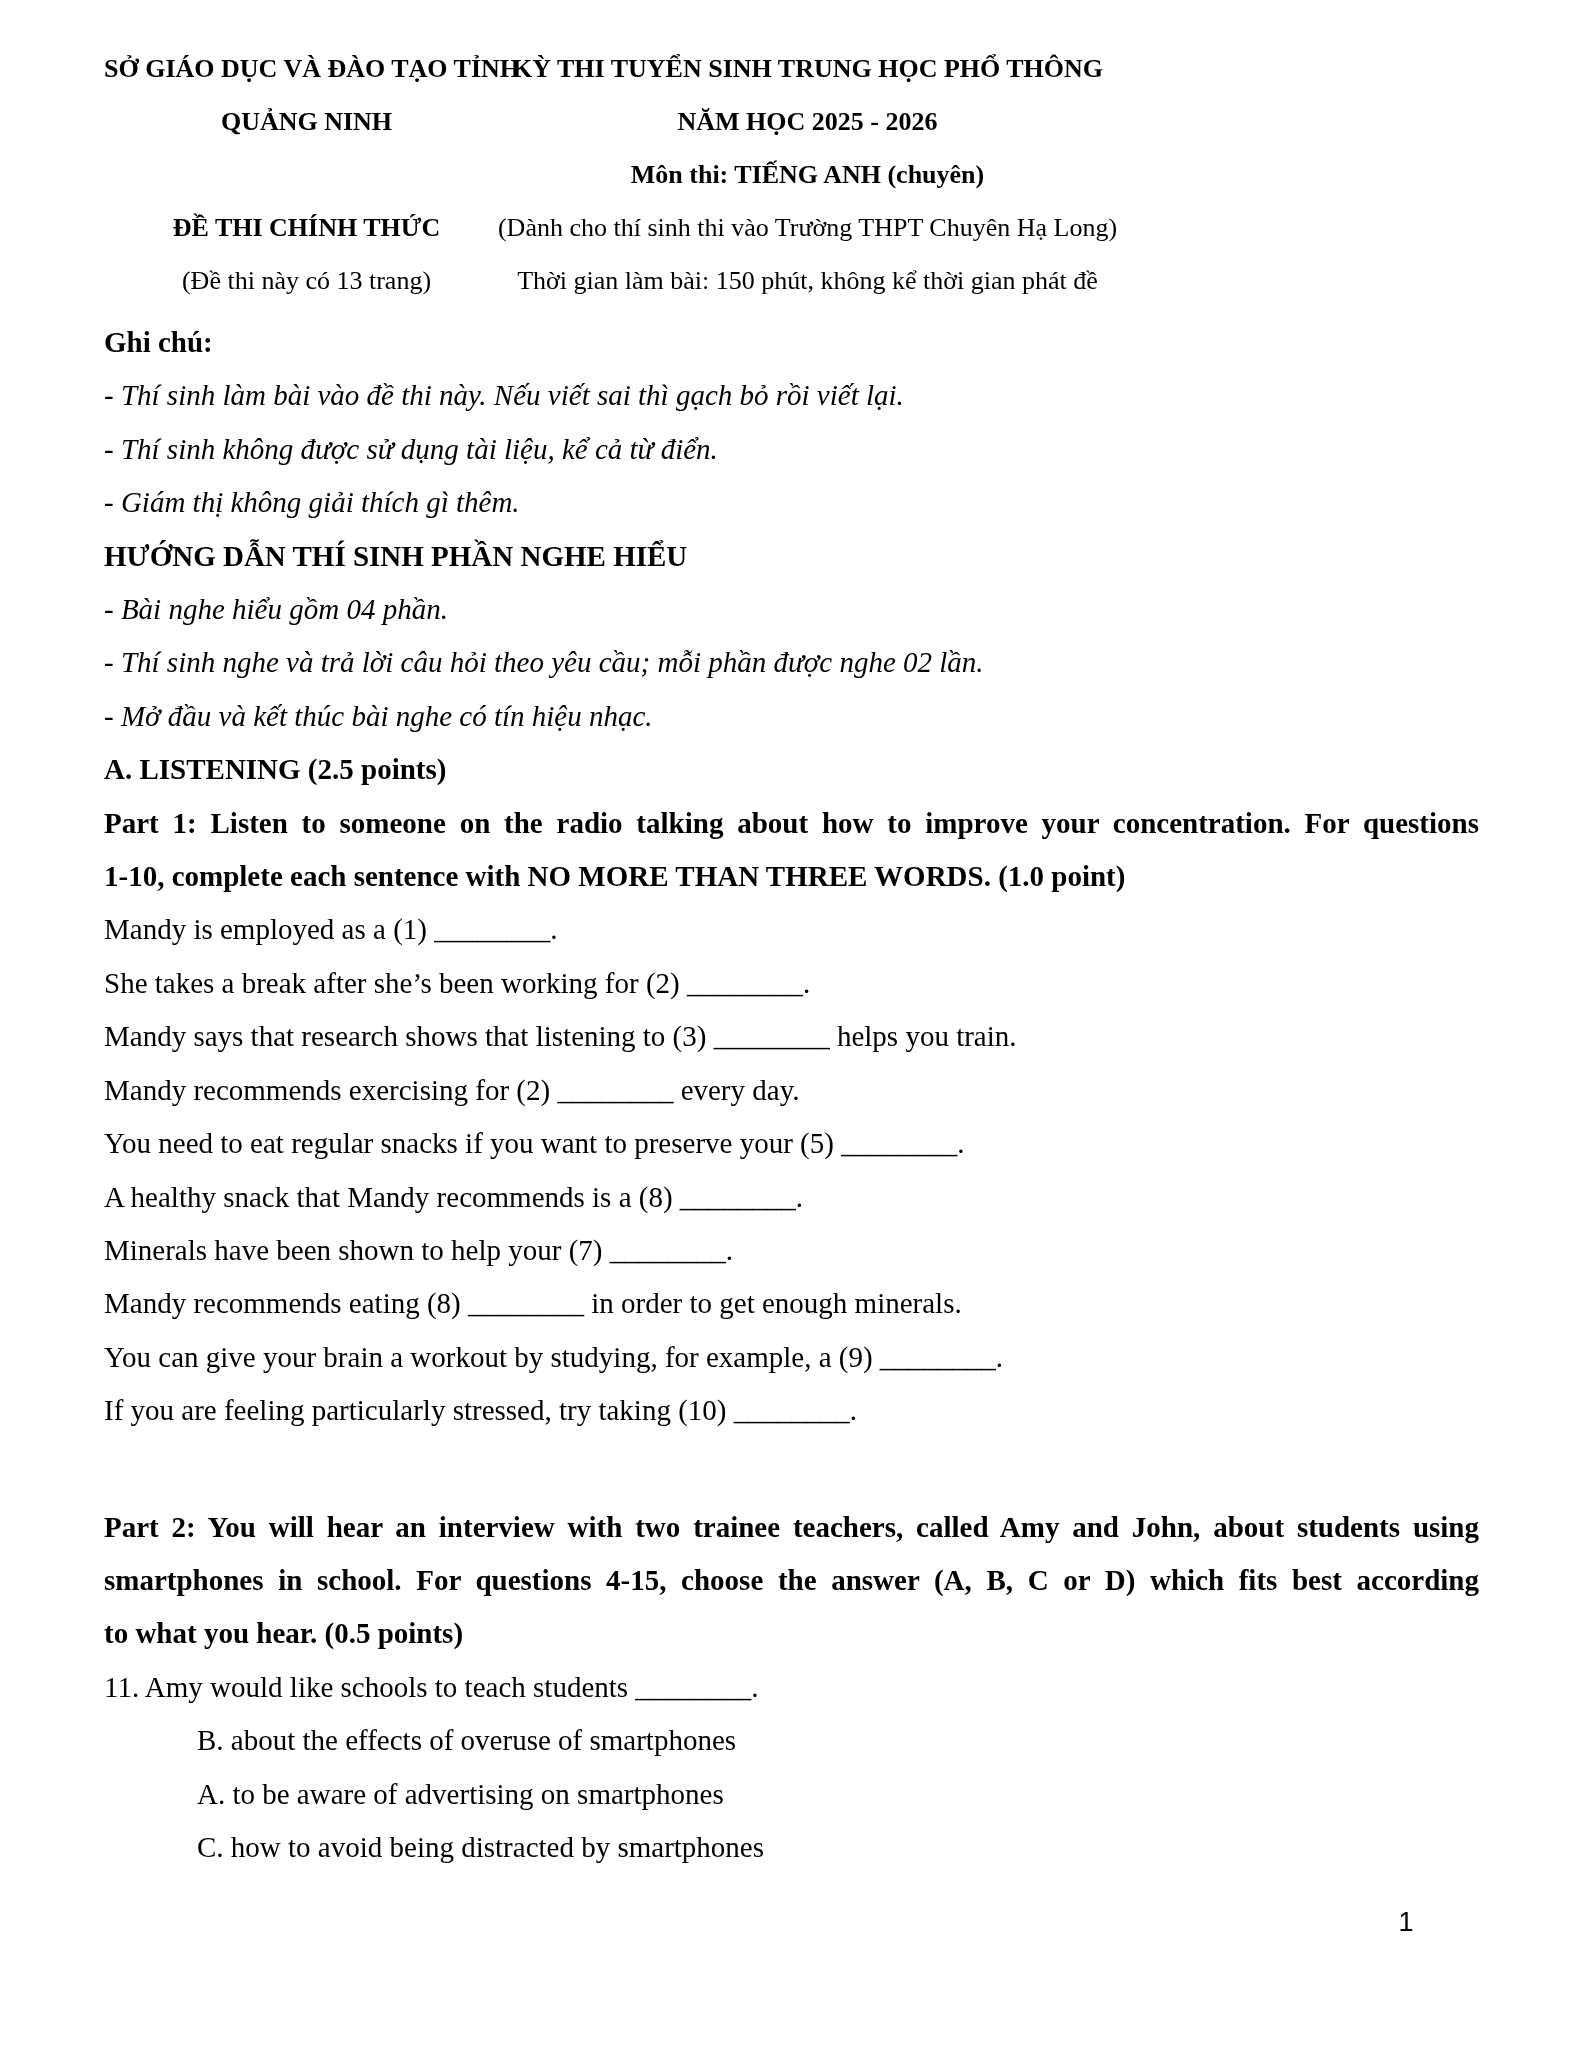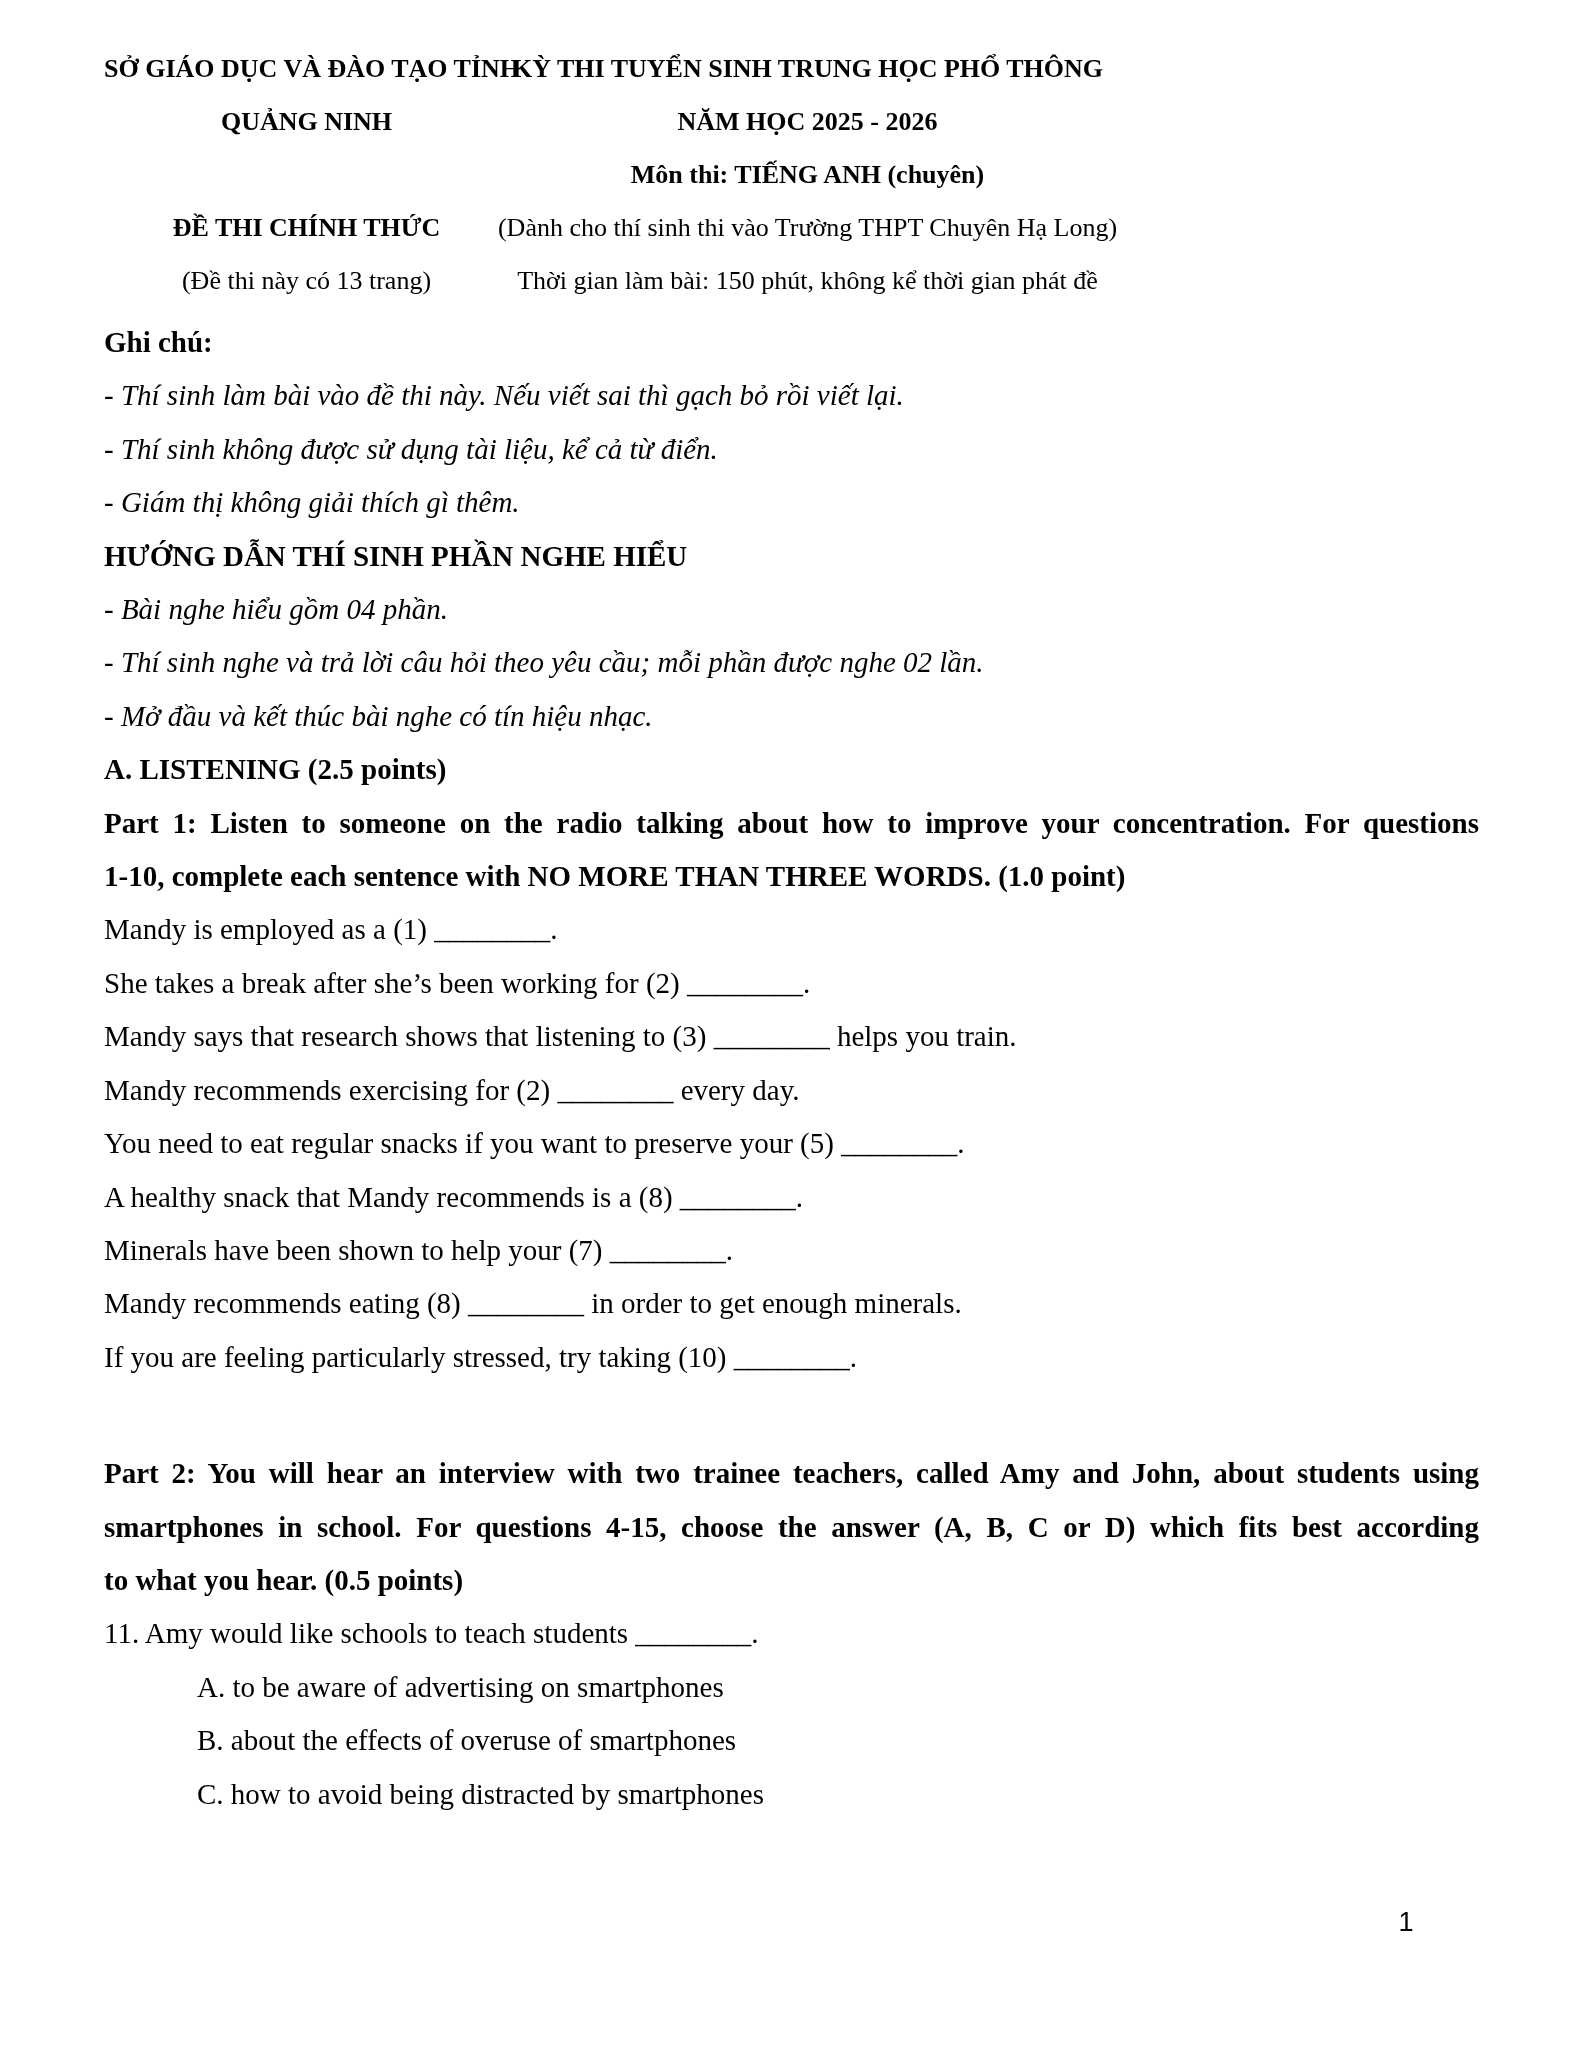--- a/index.html
+++ b/index.html
@@ -81,30 +81,31 @@
     <div class="ln b">1-10, complete each sentence with NO MORE THAN THREE WORDS. (1.0 point)</div>
 
     <div class="ln">Mandy is employed as a (1) ________.</div>
     <div class="ln">She takes a break after she’s been working for (2) ________.</div>
     <div class="ln">Mandy says that research shows that listening to (3) ________ helps you train.</div>
     <div class="ln">Mandy recommends exercising for (2) ________ every day.</div>
     <div class="ln">You need to eat regular snacks if you want to preserve your (5) ________.</div>
     <div class="ln">A healthy snack that Mandy recommends is a (8) ________.</div>
     <div class="ln">Minerals have been shown to help your (7) ________.</div>
     <div class="ln">Mandy recommends eating (8) ________ in order to get enough minerals.</div>
+    <div class="ln">You can give your brain a workout by studying, for example, a (9) ________.</div>
     <div class="ln">If you are feeling particularly stressed, try taking (10) ________.</div>
 
     <div class="ln spacer"></div>
 
     <div class="just b p2start">Part 2: You will hear an interview with two trainee teachers, called Amy and John, about students using</div>
     <div class="just b">smartphones in school. For questions 4-15, choose the answer (A, B, C or D) which fits best according</div>
     <div class="ln b">to what you hear. (0.5 points)</div>
 
     <div class="ln">11. Amy would like schools to teach students ________.</div>
+    <div class="ln opt">B. about the effects of overuse of smartphones</div>
     <div class="ln opt">A. to be aware of advertising on smartphones</div>
-    <div class="ln opt">B. about the effects of overuse of smartphones</div>
     <div class="ln opt">C. how to avoid being distracted by smartphones</div>
 
   </div>
 
   <div class="pageno">1</div>
 
 </div>
 
 </body></html>

